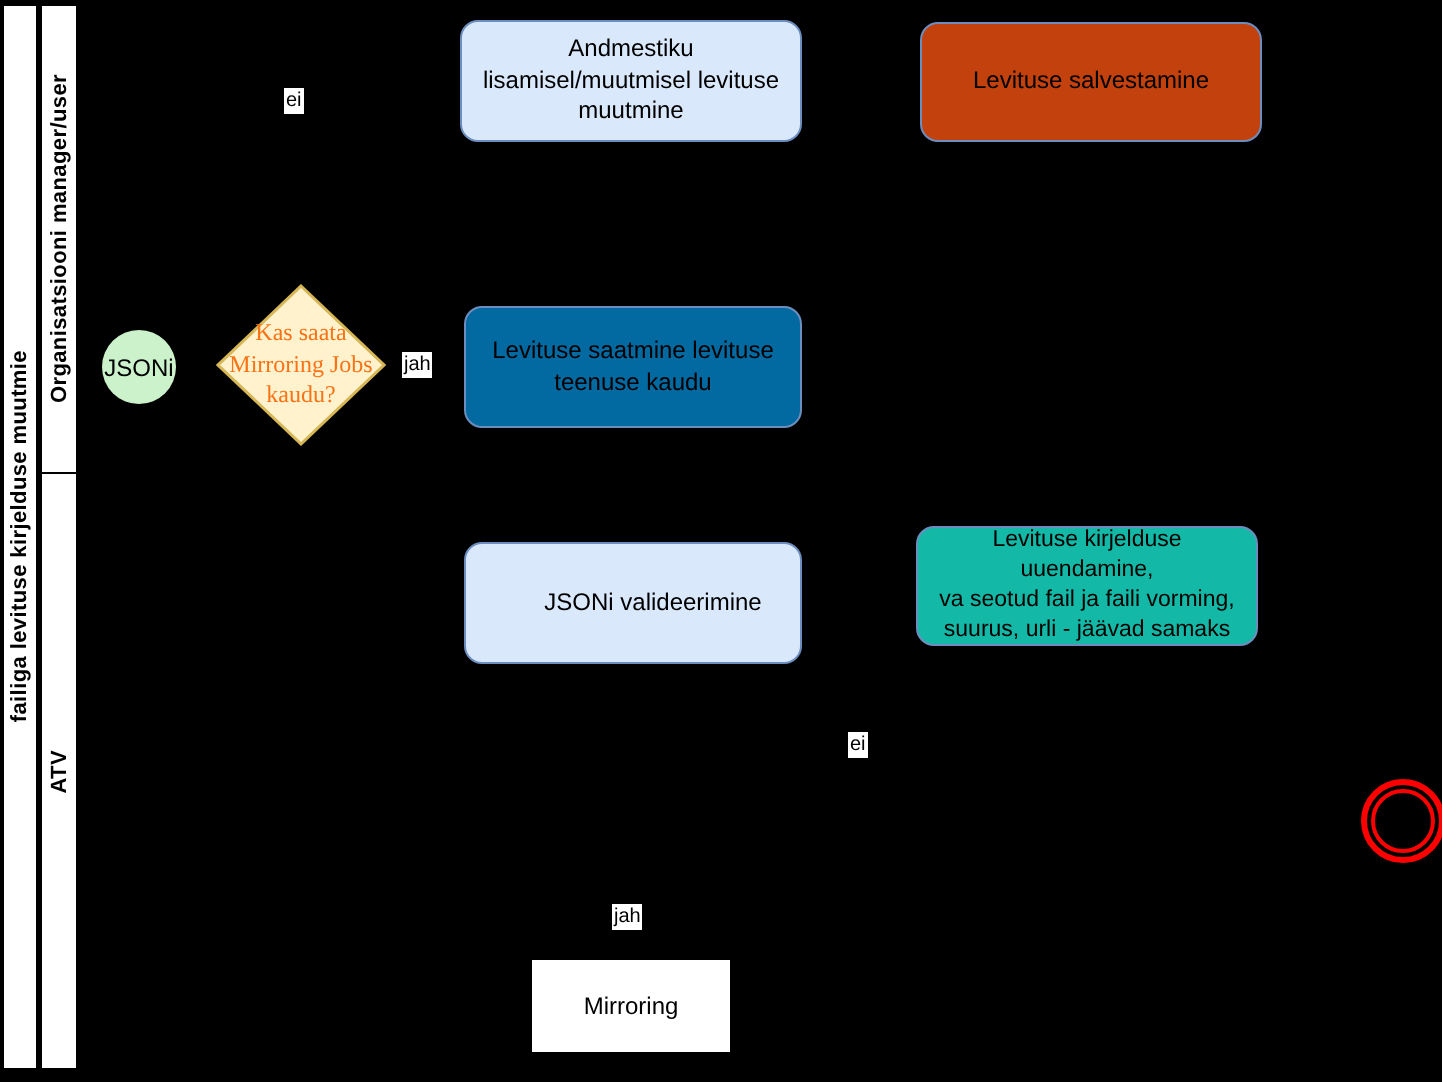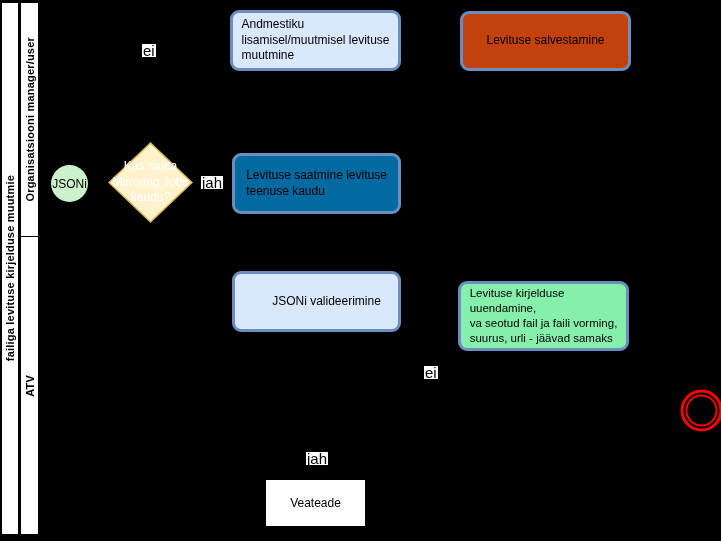--- a/index.html
+++ b/index.html
@@ -25,25 +25,26 @@
     writing-mode: vertical-rl;
     transform: rotate(180deg);
     font-weight: bold;
     font-size: 11px;
     white-space: nowrap;
     letter-spacing: 0.2px;
   }
   .task {
     position: absolute;
     background: #dae8fc;
-    border: 3px solid #4d7c0f;
+    border: 1px solid #4d7c0f;
     border-radius: 9px;
     display: flex;
     align-items: center;
     justify-content: center;
+    text-align: center;
     font-size: 12px;
     line-height: 1.3;
     white-space: pre-line;
   }
   .plain-box {
     position: absolute;
     background: #fff;
     border: 1px solid #000;
     display: flex;
     align-items: center;
@@ -68,27 +69,28 @@
     transform: translateX(-50%);
     width: 112px;
     height: 100%;
     display: flex;
     align-items: center;
     justify-content: center;
     text-align: center;
     font-size: 12px;
     line-height: 1.3;
     white-space: pre-line;
-    color: #ffffff;
+    color: #f97316;
+    font-family: Liberation Serif, serif;
   }
   .edge-label {
     position: absolute;
     background: #fff;
     color: #000;
-    font-size: 15px;
+    font-size: 10px;
     line-height: 13px;
     padding: 0 1px;
   }
   .end-event { position: absolute; }
 </style>
 </head>
 <body>
 
 <div class="canvas">
 
@@ -123,31 +125,31 @@
 kaudu?</div>
   </div>
 
   <div class="edge-label" style="left:201px; top:176px;">jah</div>
 
   <div class="task" style="left: 232px; top: 153px; width: 169px; height: 61px; background-color: #0369a1; border-color: rgb(108, 142, 191);">Levituse saatmine levituse
 teenuse kaudu</div>
 
   <div class="task" style="left: 232px; top: 271px; width: 169px; height: 61px; background-color: rgb(218, 232, 252); border-color: rgb(108, 142, 191); padding-left: 20px;">JSONi valideerimine</div>
 
-  <div class="task" style="left: 458px; top: 281px; width: 171px; height: 70px; font-size: 11.5px; background-color: #86efac; border-color: rgb(108, 142, 191);">Levituse kirjelduse
+  <div class="task" style="left: 458px; top: 263px; width: 171px; height: 60px; font-size: 11.5px; background-color: #14b8a6; border-color: rgb(108, 142, 191);">Levituse kirjelduse
 uuendamine,
 va seotud fail ja faili vorming,
 suurus, urli - jäävad samaks</div>
 
   <div class="edge-label" style="left:424px; top:366px;">ei</div>
 
 
   <div class="edge-label" style="left:306px; top:452px;">jah</div>
 
-  <div class="plain-box" style="left:265px; top:479px; width:101px; height:48px;">Veateade</div>
+  <div class="plain-box" style="left:265px; top:479px; width:101px; height:48px;">Mirroring</div>
 
   <div class="end-event" style="left:679px; top:388px; width:45px; height:45px;">
     <svg width="45" height="45" viewBox="0 0 45 45">
       <circle cx="22.5" cy="22.5" r="19.5" fill="none" stroke-width="3" stroke="#ff0000"></circle>
       <circle cx="22.5" cy="22.5" r="15" fill="none" stroke-width="2" stroke="#ff0000"></circle>
     </svg>
   </div>
 
 </div>
 

